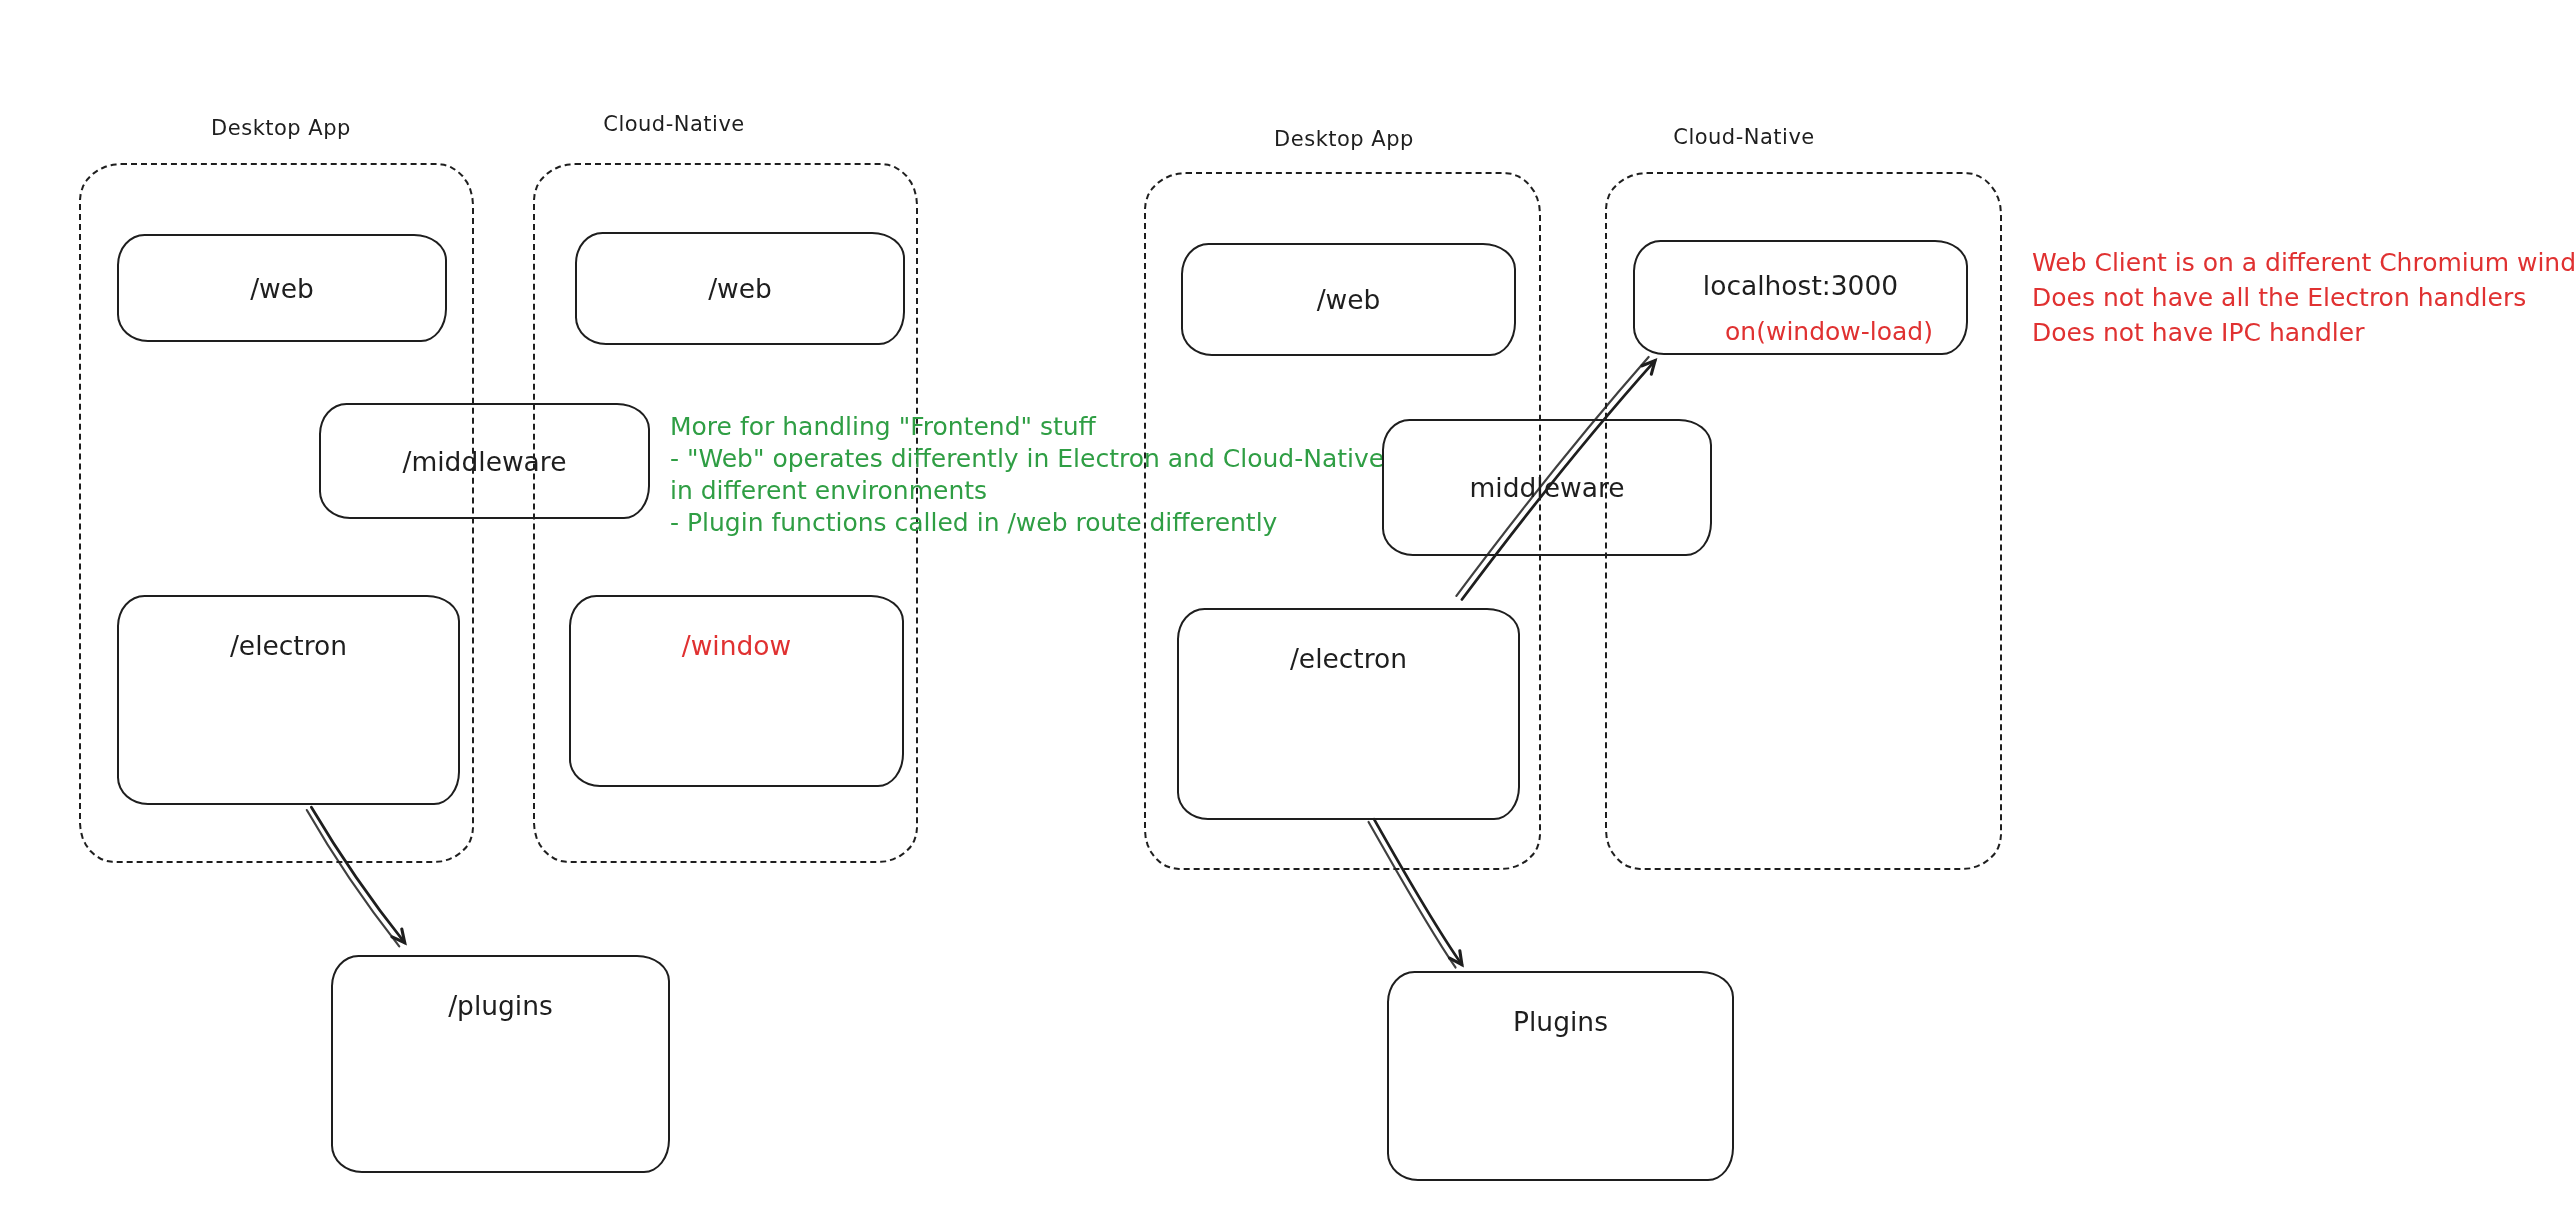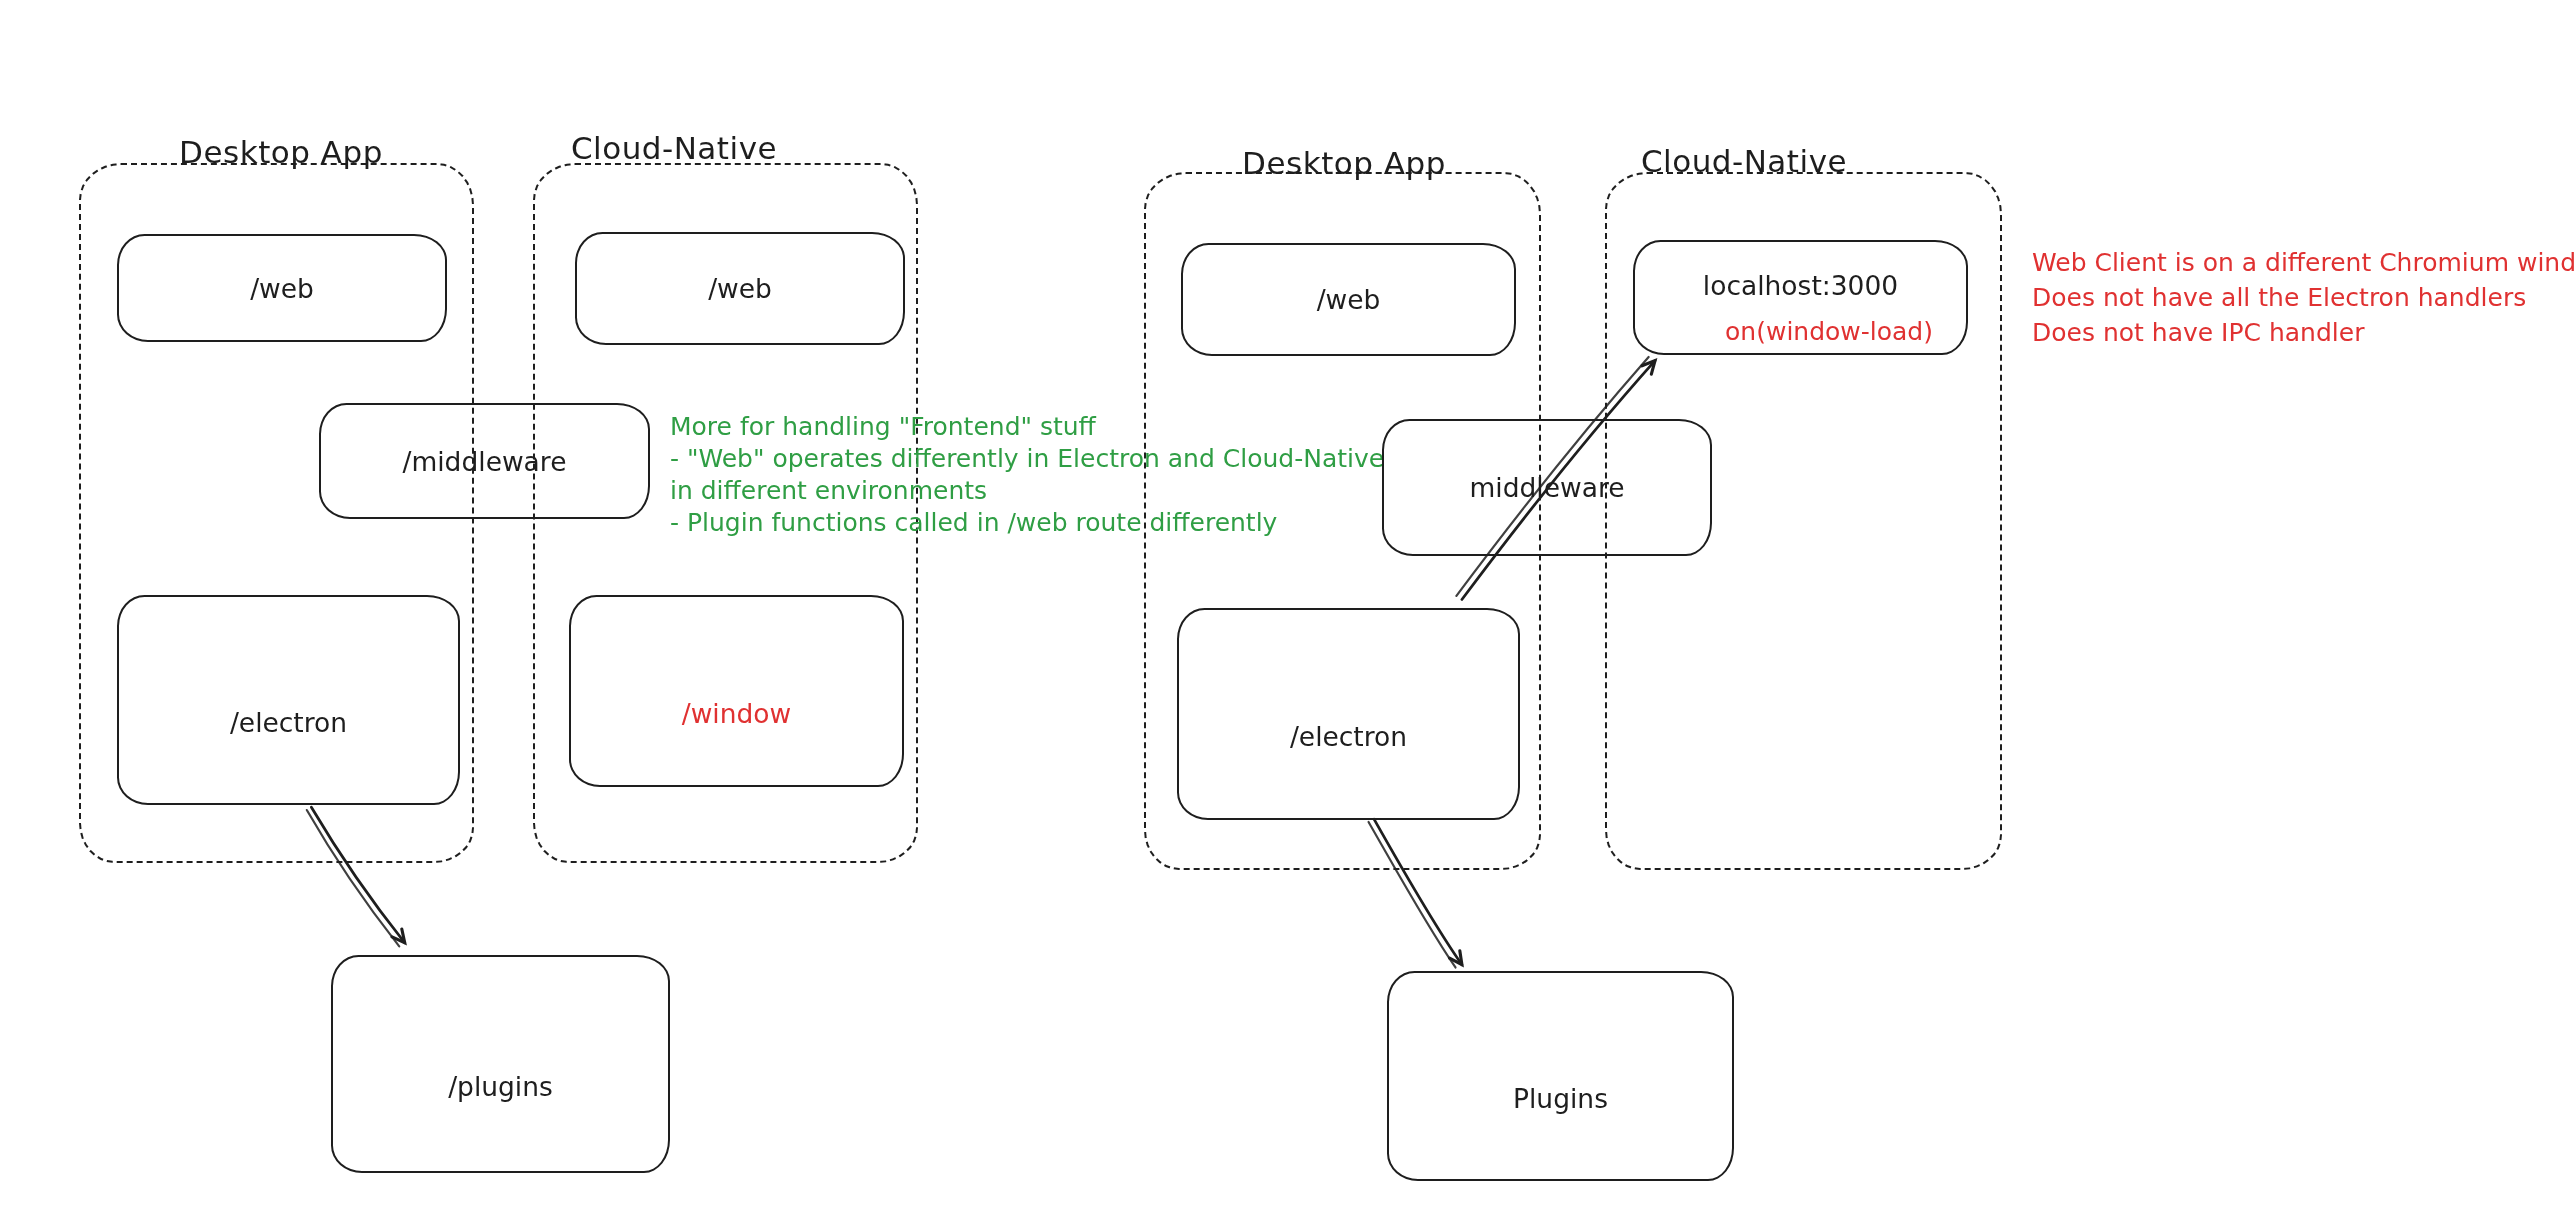--- a/index.html
+++ b/index.html
@@ -17,42 +17,41 @@
   }
   .arrows-layer {
     position: absolute;
     left: 0; top: 0;
     width: 2576px; height: 1232px;
     pointer-events: none;
   }
   .group-title {
     position: absolute;
     transform: translateX(-50%);
-    font-size: 31px;
+    font-size: 21px;
     white-space: nowrap;
     letter-spacing: 0.5px;
-    margin-top: 18px;
   }
   .dashed-box {
     position: absolute;
     border: 2.7px dashed #1e1e1e;
     border-radius: 42px 37px 40px 35px / 37px 42px 35px 40px;
     background: transparent;
   }
   .node {
     position: absolute;
     border: 2.7px solid #1e1e1e;
     background: transparent;
     display: flex;
     justify-content: center;
     font-size: 26.5px;
     border-radius: 27.5px 33px 26px 31px / 31px 26px 33px 27.5px;
   }
   .node.center { align-items: center; }
-  .node.top { align-items: center; padding-top: 44px; }
+  .node.top { align-items: flex-start; padding-top: 33px; }
   .node .label { white-space: nowrap; }
   .red-text { color: #e03131; }
   .note {
     position: absolute;
     font-size: 25px;
     line-height: 32px;
     white-space: nowrap;
   }
   .note.green { color: #2f9e44; }
   .note.red { color: #e03131; line-height: 35px; }

